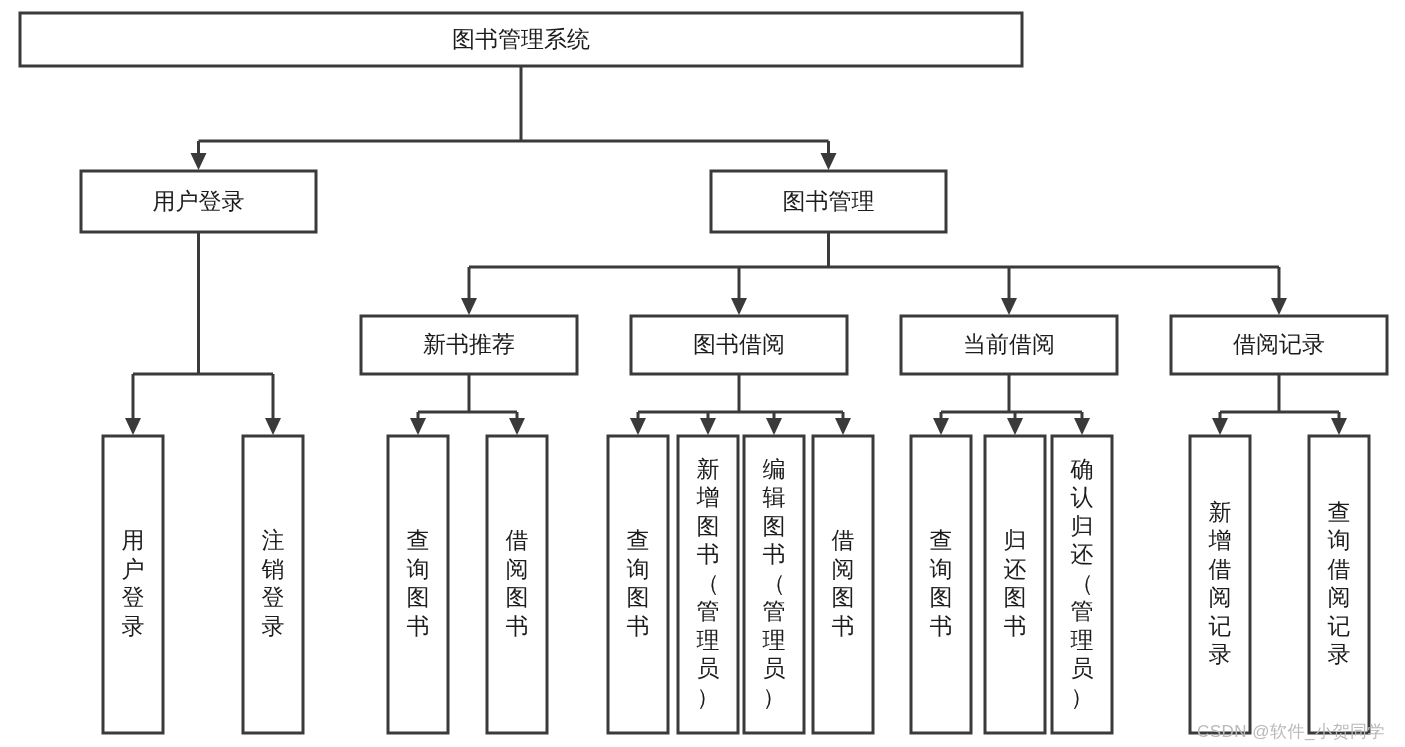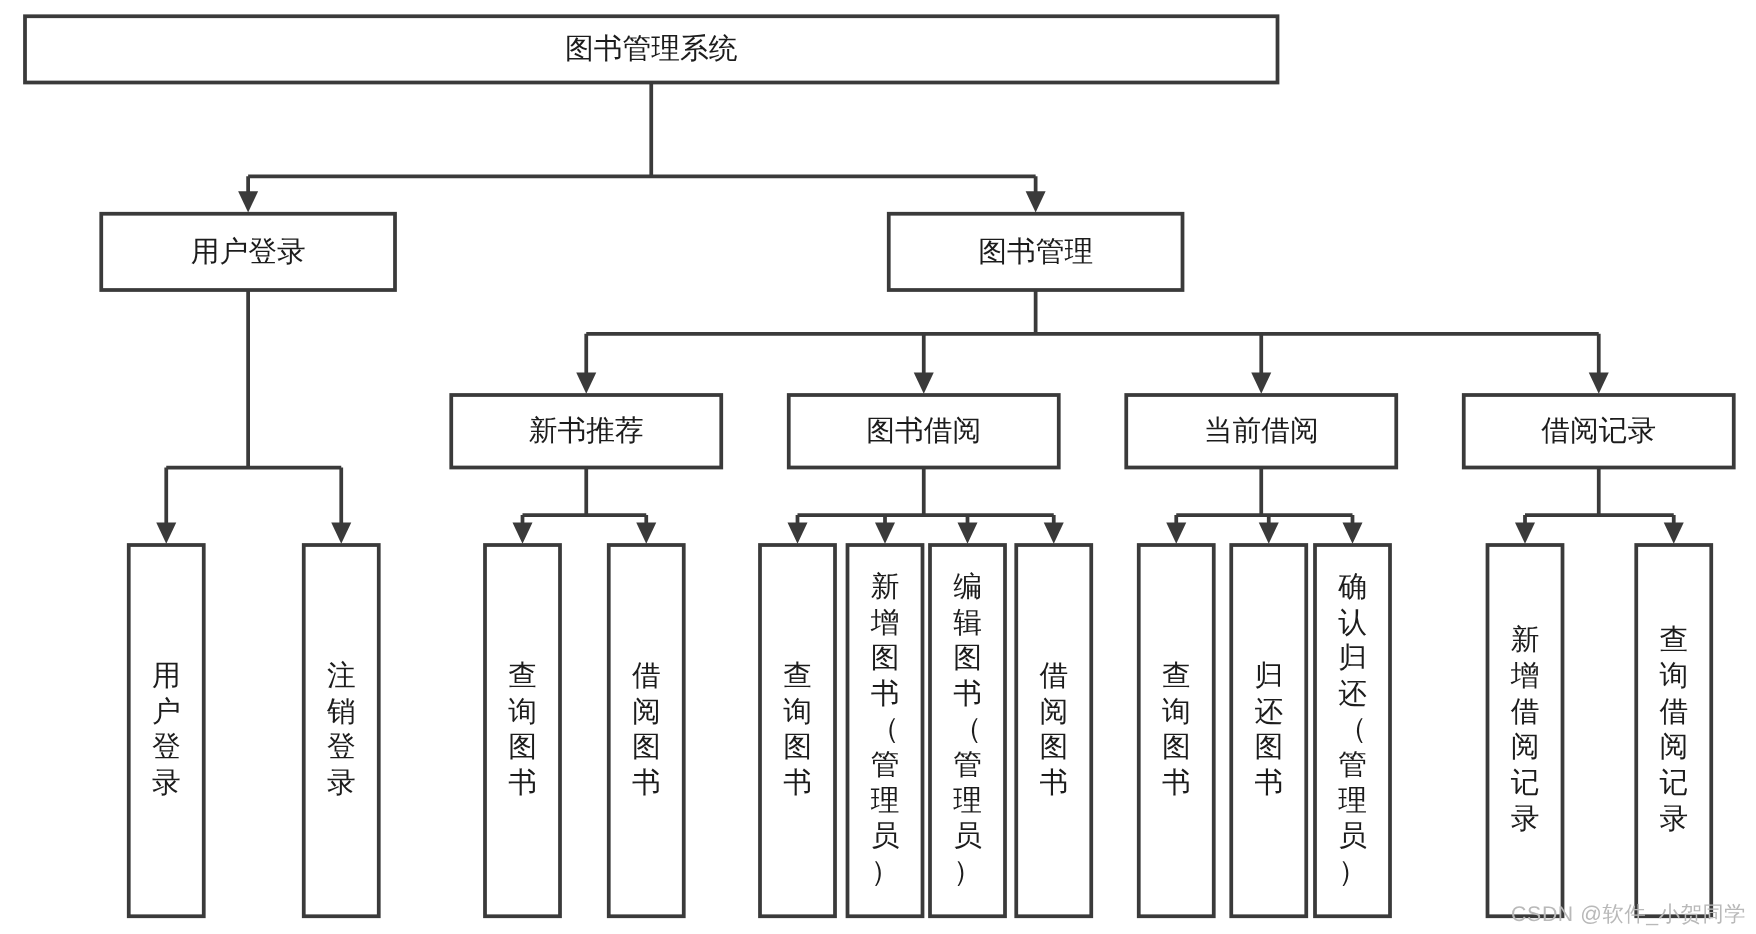--- a/index.html
+++ b/index.html
@@ -16,21 +16,21 @@
     font-family:"Liberation Sans","DejaVu Sans",sans-serif;
     fill:#1c1c1c;font-size:23px;
     dominant-baseline:middle;text-anchor:middle;
   }
   .node-label-v{
     font-family:"Liberation Sans","DejaVu Sans",sans-serif;
     fill:#1c1c1c;font-size:23px;
     text-anchor:middle;
   }
   .watermark{
-    position:absolute;right:8px;bottom:4px;
+    position:absolute;right:20px;bottom:4px;
     font-family:"Liberation Sans","DejaVu Sans",sans-serif;
     font-size:17px;color:#b9b9b9;letter-spacing:.5px;
     white-space:nowrap;pointer-events:none;
   }
 </style>
 </head>
 <body>
 
 <svg id="diagram" viewBox="0 0 1405 747" xmlns="http://www.w3.org/2000/svg">
   <g id="edges-layer">

